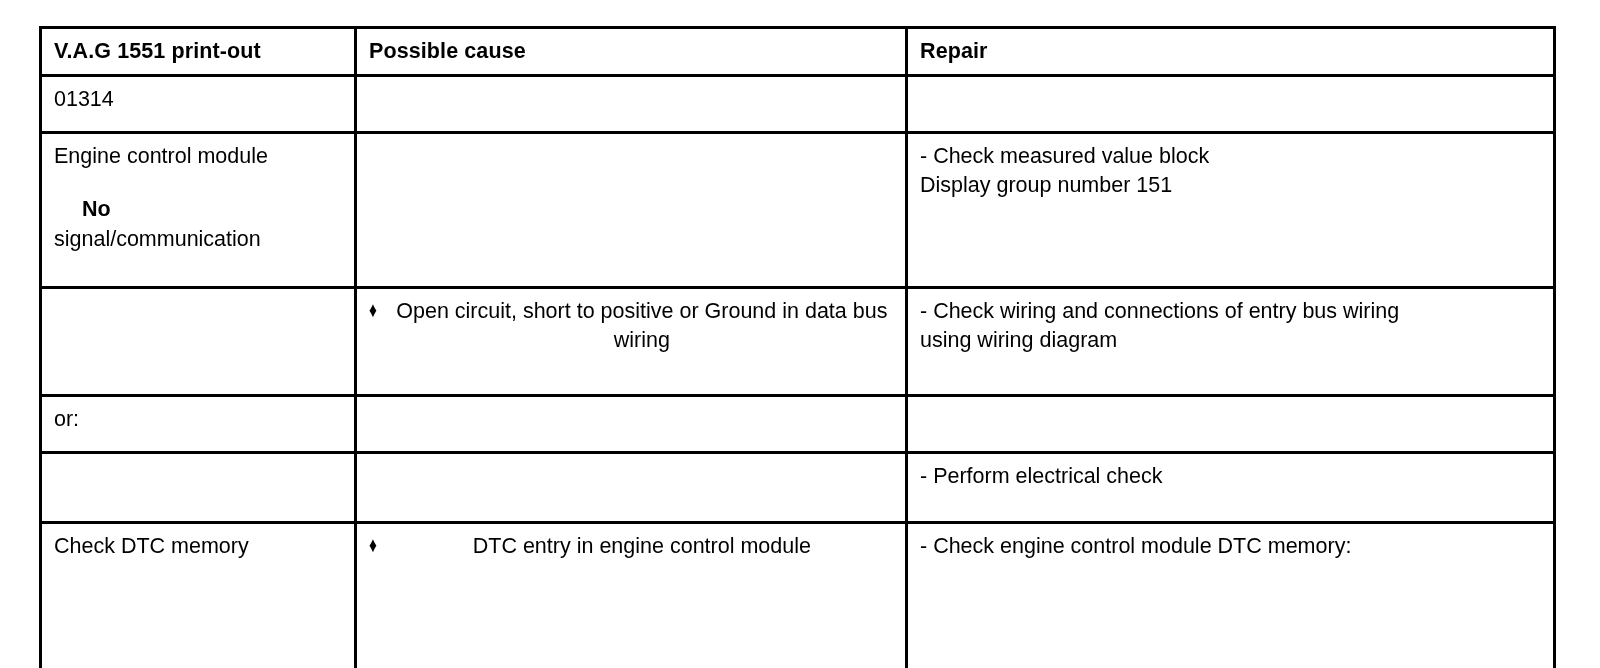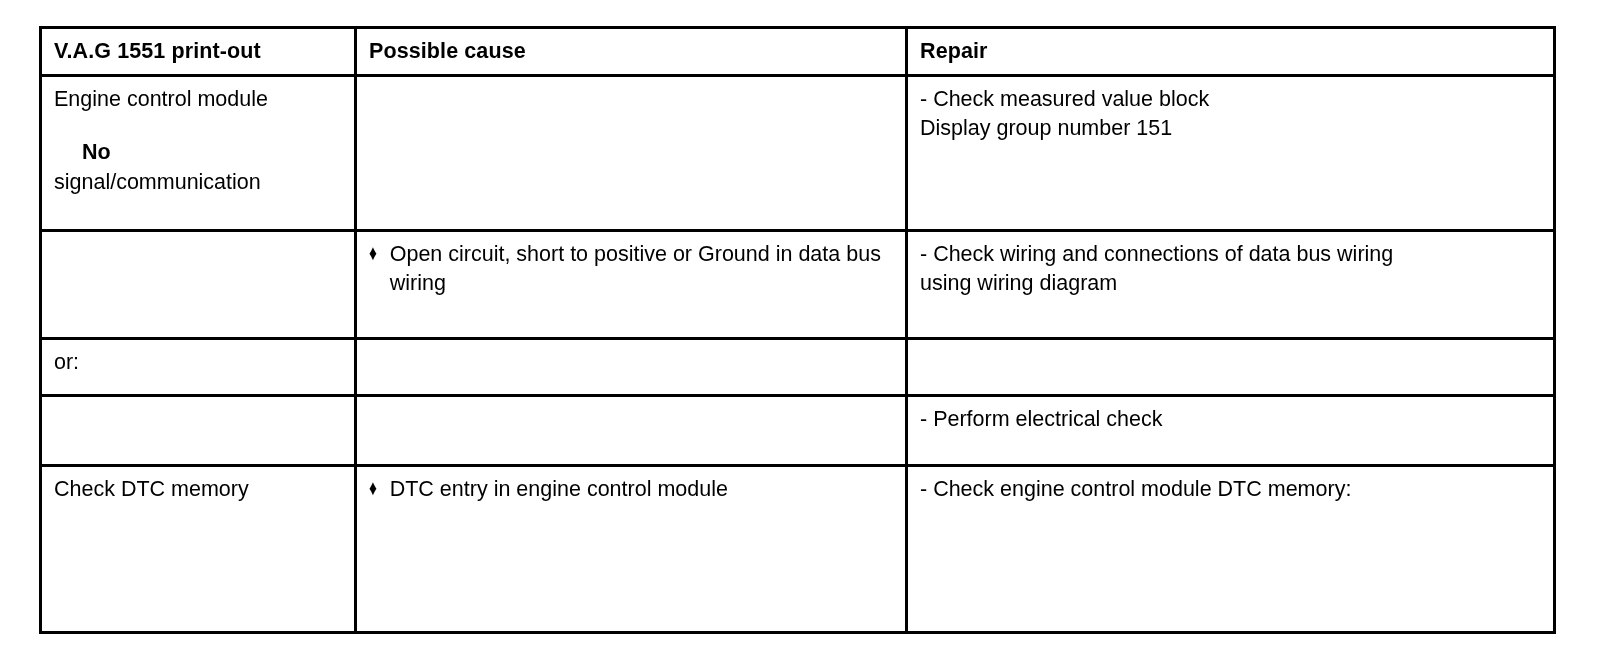--- a/index.html
+++ b/index.html
@@ -82,20 +82,21 @@
   }
   .bullet-marker {
     flex: 0 0 auto;
     font-size: 19px;
     line-height: 1.42;
     transform: scaleX(0.82) scaleY(1.12);
     transform-origin: left center;
   }
   .bullet-text {
     flex: 1 1 auto;
+    text-align: center;
   }
 
   .pad-top-small { padding-top: 16px; }
   .pad-top-mid   { padding-top: 14px; }
   .pad-top-dtc   { padding-top: 18px; }
   .pad-top-blk   { padding-top: 24px; }
 </style>
 </head>
 <body>
 
@@ -111,20 +112,25 @@
     <thead>
       <tr class="row-header">
         <th>V.A.G 1551 print-out</th>
         <th>Possible cause</th>
         <th>Repair</th>
       </tr>
     </thead>
 
     <tbody>
 
+      <tr class="row-code">
+        <td>01314</td>
+        <td></td>
+        <td></td>
+      </tr>
 
       <tr class="row-module">
         <td>
           <span class="plain-line">Engine control module</span>
           <span class="gap-line"></span>
           <span class="strong-line">No</span>
           <span class="plain-line">signal/communication</span>
         </td>
         <td></td>
         <td class="pad-top-blk">
@@ -135,21 +141,21 @@
 
       <tr class="row-opencir">
         <td></td>
         <td class="pad-top-mid">
           <div class="bullet-item">
             <span class="bullet-marker">♦</span>
             <span class="bullet-text">Open circuit, short to positive or Ground in data bus wiring</span>
           </div>
         </td>
         <td class="pad-top-mid">
-          <span class="plain-line">- Check wiring and connections of data bus wiring</span>
+          <span class="plain-line">- Check wiring and connections of entry bus wiring</span>
           <span class="plain-line">using wiring diagram</span>
         </td>
       </tr>
 
       <tr class="row-or">
         <td>or:</td>
         <td></td>
         <td></td>
       </tr>
 

